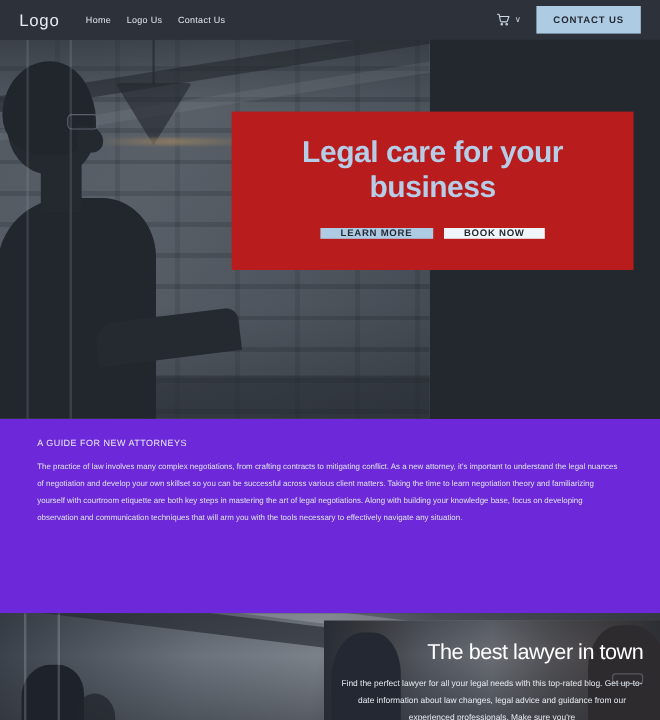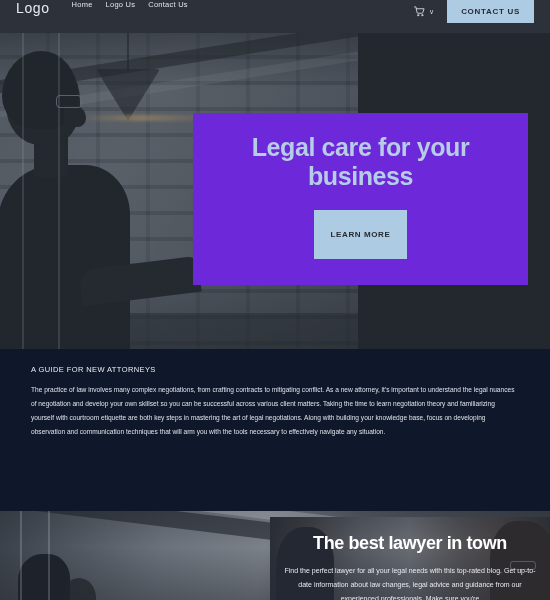--- a/index.html
+++ b/index.html
@@ -15,21 +15,21 @@
     background: #2b2f36;
     color: #ffffff;
     position: relative;
   }
 
   
   .header {
     height: 33px;
     background: #2d3139;
     display: flex;
-    align-items: flex-start;
+    align-items: center;
     padding: 0 16px;
     position: relative;
     z-index: 50;
   }
 
   .logo {
     font-size: 14px;
     font-weight: 400;
     letter-spacing: 0.6px;
     color: #e7ebf2;
@@ -268,24 +268,24 @@
   .photo-tint {
     position: absolute;
     inset: 0;
     background: rgba(43,47,55,0.42);
   }
 
   
   .hero-card {
     position: absolute;
     left: 193px;
-    top: 80px;
+    top: 60px;
     width: 335px;
     padding: 20px 30px 26px;
-    background: #6d28d9;
+    background: #b91c1c;
     z-index: 10;
   }
 
   .hero-title {
     font-size: 25px;
     line-height: 1.14;
     font-weight: 700;
     text-align: center;
     color: #b5cde6;
     letter-spacing: -0.4px;
@@ -304,32 +304,32 @@
     margin-top: 20px;
     display: flex;
     justify-content: center;
     gap: 9px;
   }
 
   .btn {
     font-size: 8px;
     font-weight: 700;
     letter-spacing: 0.6px;
-    padding: 20px 17px;
+    padding: 0 17px;
     border: none;
     cursor: pointer;
     font-family: "Liberation Sans", sans-serif;
     color: #262b33;
   }
   .btn-primary { background: #aecbe4; }
   .btn-secondary { background: #eff5fb; }
 
   
   .article {
-    background: #0f172a;
+    background: #6d28d9;
     padding: 16px 31px 24px;
     height: 162px;
   }
 
   .eyebrow {
     font-size: 7.5px;
     letter-spacing: 0.4px;
     color: #e9edf3;
     margin-bottom: 9px;
   }
@@ -465,25 +465,26 @@
 
   .promo-content {
     position: relative;
     z-index: 5;
     padding: 17px 14px 0;
     text-align: center;
   }
 
   .promo-title {
     font-size: 18px;
-    font-weight: 700;
+    font-weight: 400;
     color: #ffffff;
     letter-spacing: -0.4px;
     line-height: 1.1;
     margin-bottom: 10px;
+    text-align: right;
   }
 
   .promo-desc {
     font-size: 7px;
     line-height: 2.0;
     color: #e6eaf1;
   }
 </style>
 </head>
 <body>
@@ -536,20 +537,21 @@
 
     <div class="glass-line" style="left:22px;"></div>
     <div class="glass-line" style="left:58px;"></div>
     <div class="photo-tint"></div>
   </div>
 
   <div class="hero-card">
     <h1 class="hero-title">Legal care for your business</h1>
     <div class="hero-actions">
       <button class="btn btn-primary">LEARN MORE</button>
+      <button class="btn btn-secondary">BOOK NOW</button>
     </div>
   </div>
 </section>
 
 <section class="article">
   <div class="eyebrow">A GUIDE FOR NEW ATTORNEYS</div>
   <p class="article-body">The practice of law involves many complex negotiations, from crafting contracts to mitigating conflict. As a new attorney, it's important to understand the legal nuances of negotiation and develop your own skillset so you can be successful across various client matters. Taking the time to learn negotiation theory and familiarizing yourself with courtroom etiquette are both key steps in mastering the art of legal negotiations. Along with building your knowledge base, focus on developing observation and communication techniques that will arm you with the tools necessary to effectively navigate any situation.</p>
 </section>
 
 <section class="bottom">

